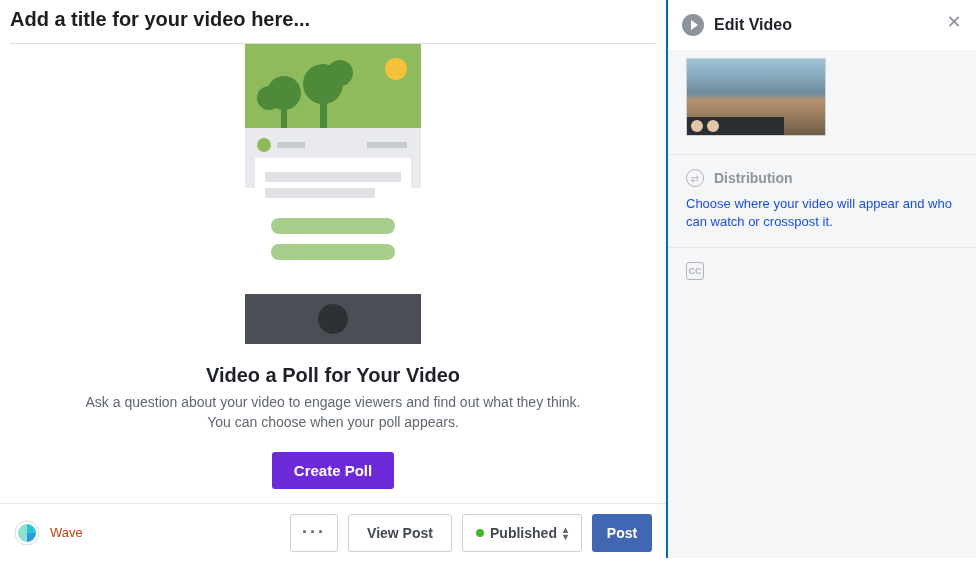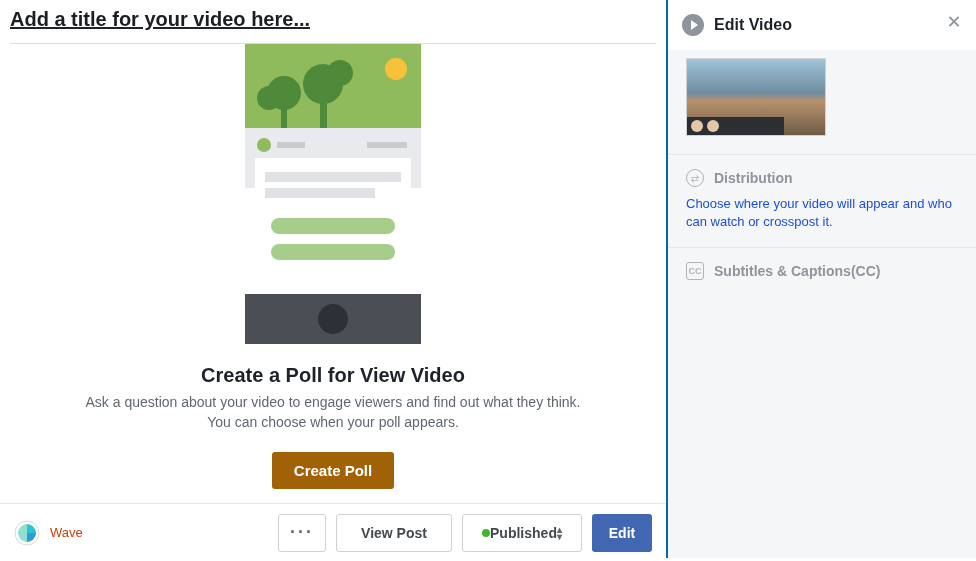--- a/index.html
+++ b/index.html
@@ -15,21 +15,20 @@
   .main {
     position: absolute;
     left: 0; top: 0;
     width: 666px;
     height: 561px;
     display: flex;
     flex-direction: column;
   }
   .title-area {
     padding: 8px 10px 10px 10px;
-    text-decoration: underline;
   }
   .title-placeholder {
     font-size: 20px;
     font-weight: 600;
     color: #1c1e21;
   }
   .title-underline {
     height: 1px;
     background: #dadde1;
     margin: 2px 10px 0 10px;
@@ -139,21 +138,21 @@
   .poll-desc {
     margin-top: 6px;
     font-size: 14px;
     color: #606770;
     text-align: center;
     max-width: 520px;
     line-height: 1.4;
   }
   .create-poll-btn {
     margin-top: 20px;
-    background: #a16207;
+    background: #6d28d9;
     color: #fff;
     border: none;
     padding: 10px 22px;
     font-size: 15px;
     font-weight: 600;
     border-radius: 3px;
     cursor: pointer;
   }
   .footer {
     border-top: 1px solid #e5e6e9;
@@ -181,22 +180,22 @@
     height: 38px;
     display: flex;
     align-items: center;
     justify-content: center;
     font-size: 14px;
     font-weight: 600;
     color: #444950;
     cursor: pointer;
   }
   .more-btn { width: 48px; font-size: 18px; letter-spacing: 2px; color: #606770; }
-  .viewpost-btn { width: 116px; }
-  .published-btn { width: 120px; }
+  .viewpost-btn { width: 104px; }
+  .published-btn { width: 120px; gap: 6px; }
   .dot-green {
     width: 8px; height: 8px;
     border-radius: 50%;
     background: #42b72a;
   }
   .updown {
     font-size: 10px;
     color: #606770;
     line-height: 0.7;
   }
@@ -398,21 +397,21 @@
         <div class="card-gray-line" style="top:14px;"></div>
         <div class="card-gray-line" style="top:30px;width:110px;"></div>
         <div class="pill" style="top:60px;"></div>
         <div class="pill" style="top:86px;"></div>
       </div>
       <div class="illu-dark" style="position:absolute;left:0;right:0;top:250px;">
         <div class="home-btn"></div>
       </div>
     </div>
 
-    <div class="poll-heading">Create a Poll for View Video</div>
+    <div class="poll-heading">Video a Poll for Your Video</div>
     <div class="poll-desc">Ask a question about your video to engage viewers and find out what they think. You can choose when your poll appears.</div>
     <button class="create-poll-btn">Create Poll</button>
   </div>
 
   <div class="footer">
     <div class="wave-icon">
       <svg viewBox="0 0 26 26">
           <circle cx="13" cy="13" r="12" fill="#fff" stroke="#d7d9dc"></circle>
           <path d="M13 4 A9 9 0 0 1 22 13 L13 13 Z" fill="#24c7d6"></path>
           <path d="M13 13 L22 13 A9 9 0 0 1 13 22 Z" fill="#2f9cd8"></path>
@@ -421,21 +420,21 @@
     </div>
     <div class="wave-label">Wave</div>
     <div class="footer-spacer"></div>
     <button class="more-btn">···</button>
     <button class="viewpost-btn">View Post</button>
     <button class="published-btn">
       <span class="dot-green"></span>
       <span>Published</span>
       <span class="updown">▴<br>▾</span>
     </button>
-    <button class="save-btn">Edit</button>
+    <button class="save-btn">Post</button>
   </div>
 </div>
 
 <div class="sidebar">
   <div class="side-header">
     <div class="play-icon"></div>
     <div class="side-header-title">Edit Video</div>
     <div class="close-x">✕</div>
   </div>
 
@@ -453,19 +452,18 @@
       <div class="side-title-row">
         <div class="swap-icon">⇄</div>
         <div class="side-title">Distribution</div>
       </div>
       <div class="side-desc">Choose where your video will appear and who can watch or crosspost it.</div>
     </div>
 
     <div class="side-section">
       <div class="side-title-row">
         <div class="sec-icon">CC</div>
-        <div class="side-title">Subtitles &amp; Captions(CC)</div>
       </div>
     </div>
 
 
   </div>
 </div>
 
 </body></html>

